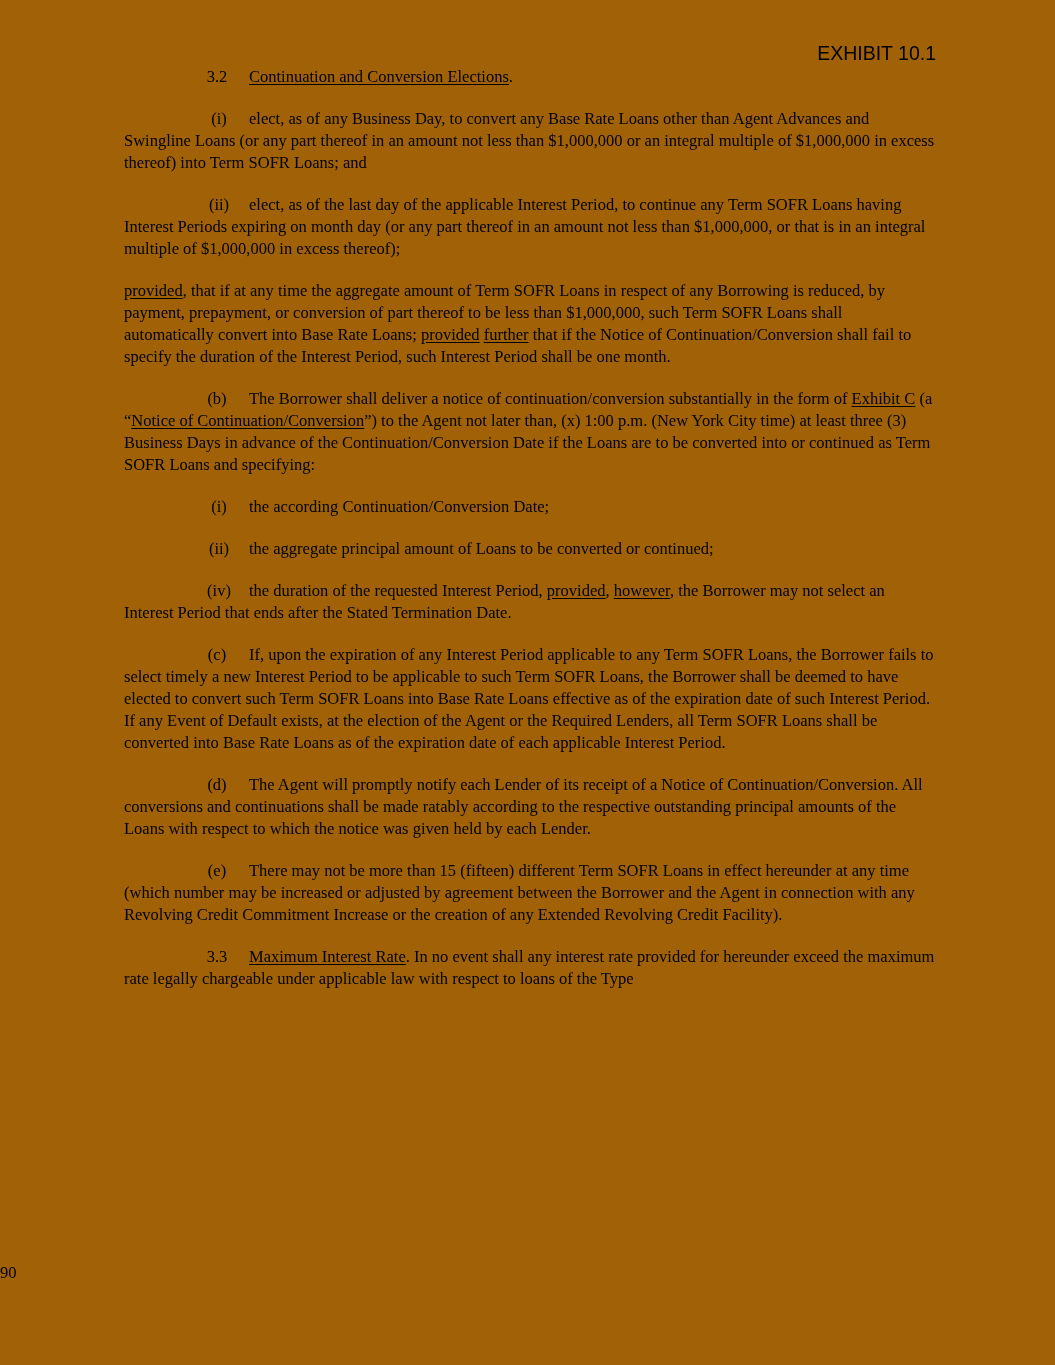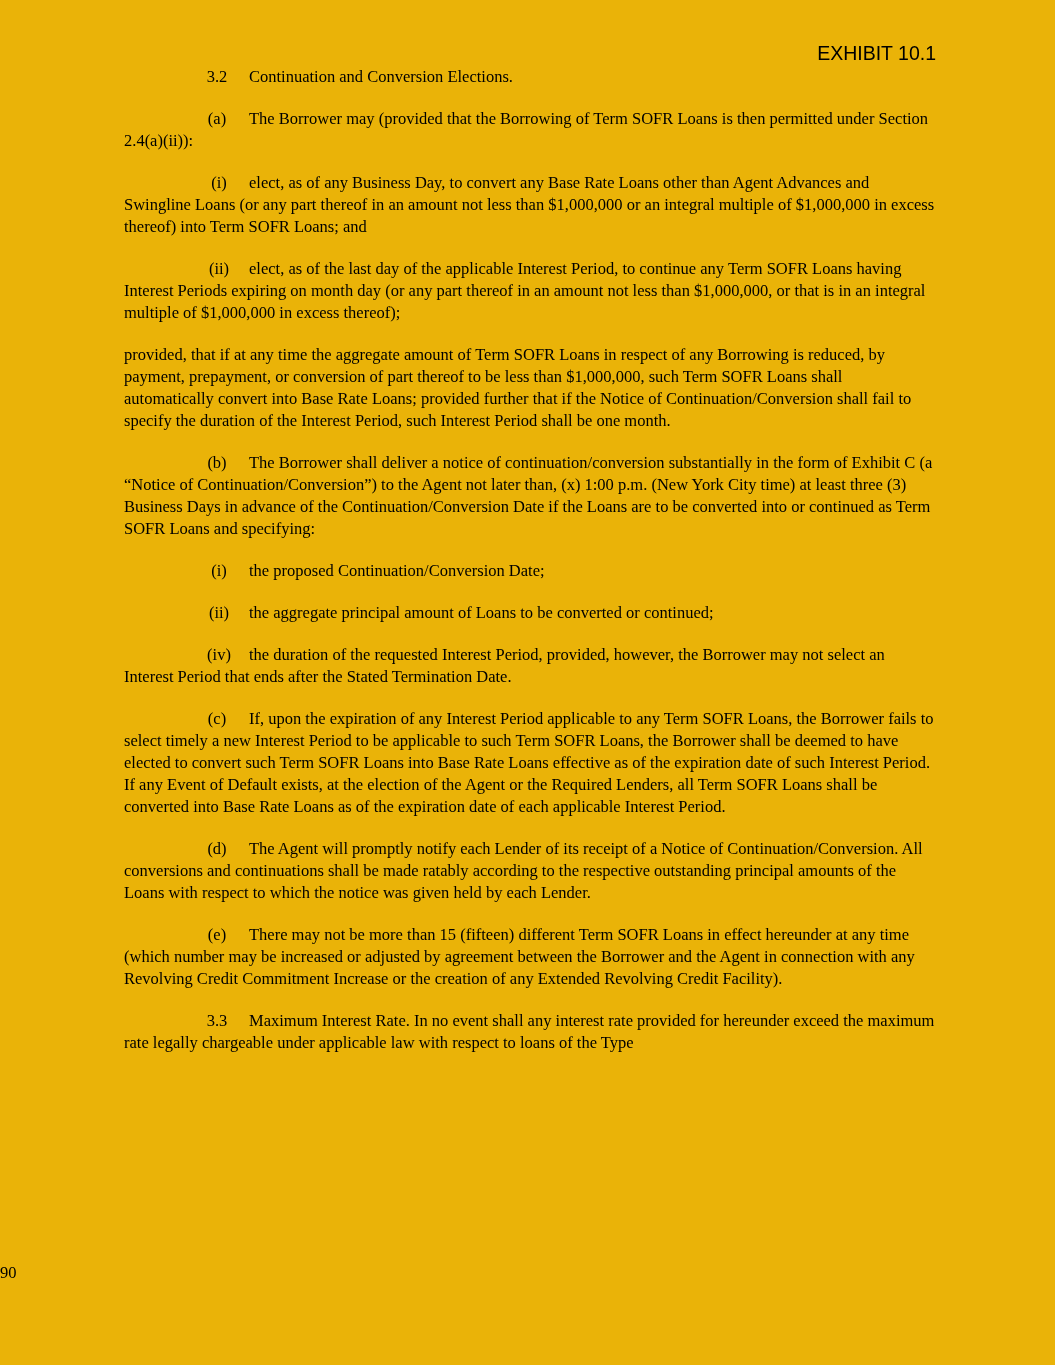--- a/index.html
+++ b/index.html
@@ -1,56 +1,55 @@
 <!DOCTYPE html>
 <html><head>
 <meta charset="utf-8">
 <style>
   html,body { margin:0; padding:0; background:#fff; }
   .page {
-    position:relative; width:1055px; height:1365px; background:#eab308;
+    position:relative; width:1055px; height:1365px; background:#a16207;
     font-family:"Liberation Serif", serif; font-size:16.5px; line-height:22px;
     color:#000; overflow:hidden;
   }
   .content { position:absolute; left:124px; top:0; width:812px; }
   .exhibit {
     font-family:"Liberation Sans", sans-serif; font-size:19.5px; line-height:26px;
     text-align:right; margin:40px 0 0 0;
   }
   .heading { margin:62px 0 0 0; }
   p.para { margin:0 0 20px 0; text-align:left; }
   .indent { text-indent:61px; }
   .flush  { text-indent:0; }
   .sub    { margin-left:61px; text-indent:65px; }
   .plabel    { display:inline-block; min-width:64px; text-indent:0;text-align:center; }
   .sub .plabel { min-width:60px; }
-  .u { text-underline-offset:2px; }
+  .u { text-decoration:underline; text-underline-offset:2px; }
   .pagenum { position:absolute; left:0; width:100%; top:1262px; text-align:left; }
 </style>
 </head>
 <body>
 
 <div class="page">
   <div class="content">
 
     <p class="exhibit">EXHIBIT 10.1</p>
 
     <p class="para indent heading"><span class="plabel">3.2</span><span class="u">Continuation and Conversion Elections</span><span>.</span></p>
 
-    <p class="para indent"><span class="plabel">(a)</span><span>The Borrower may (</span><span class="u">provided</span><span> that the Borrowing of Term SOFR Loans is then permitted under </span><span class="u">Section 2.4(a)(ii)</span><span>):</span></p>
 
     <p class="para sub"><span class="plabel">(i)</span><span>elect, as of any Business Day, to convert any Base Rate Loans other than Agent Advances and Swingline Loans (or any part thereof in an amount not less than $1,000,000 or an integral multiple of $1,000,000 in excess thereof) into Term SOFR Loans; and</span></p>
 
     <p class="para sub"><span class="plabel">(ii)</span><span>elect, as of the last day of the applicable Interest Period, to continue any Term SOFR Loans having Interest Periods expiring on month day (or any part thereof in an amount not less than $1,000,000, or that is in an integral multiple of $1,000,000 in excess thereof);</span></p>
 
     <p class="para flush"><span class="u">provided</span><span>, that if at any time the aggregate amount of Term SOFR Loans in respect of any Borrowing is reduced, by payment, prepayment, or conversion of part thereof to be less than $1,000,000, such Term SOFR Loans shall automatically convert into Base Rate Loans; </span><span class="u">provided</span><span> </span><span class="u">further</span><span> that if the Notice of Continuation/Conversion shall fail to specify the duration of the Interest Period, such Interest Period shall be one month.</span></p>
 
     <p class="para indent"><span class="plabel">(b)</span><span>The Borrower shall deliver a notice of continuation/conversion substantially in the form of </span><span class="u">Exhibit C</span><span> (a “</span><span class="u">Notice of Continuation/Conversion</span><span>”) to the Agent not later than, (x) 1:00 p.m. (New York City time) at least three (3) Business Days in advance of the Continuation/Conversion Date if the Loans are to be converted into or continued as Term SOFR Loans and specifying:</span></p>
 
-    <p class="para sub"><span class="plabel">(i)</span><span>the proposed Continuation/Conversion Date;</span></p>
+    <p class="para sub"><span class="plabel">(i)</span><span>the according Continuation/Conversion Date;</span></p>
 
     <p class="para sub"><span class="plabel">(ii)</span><span>the aggregate principal amount of Loans to be converted or continued;</span></p>
 
 
     <p class="para sub"><span class="plabel">(iv)</span><span>the duration of the requested Interest Period, </span><span class="u">provided</span><span>, </span><span class="u">however</span><span>, the Borrower may not select an Interest Period that ends after the Stated Termination Date.</span></p>
 
     <p class="para indent"><span class="plabel">(c)</span><span>If, upon the expiration of any Interest Period applicable to any Term SOFR Loans, the Borrower fails to select timely a new Interest Period to be applicable to such Term SOFR Loans, the Borrower shall be deemed to have elected to convert such Term SOFR Loans into Base Rate Loans effective as of the expiration date of such Interest Period.  If any Event of Default exists, at the election of the Agent or the Required Lenders, all Term SOFR Loans shall be converted into Base Rate Loans as of the expiration date of each applicable Interest Period.</span></p>
 
     <p class="para indent"><span class="plabel">(d)</span><span>The Agent will promptly notify each Lender of its receipt of a Notice of Continuation/Conversion.  All conversions and continuations shall be made ratably according to the respective outstanding principal amounts of the Loans with respect to which the notice was given held by each Lender.</span></p>
 

